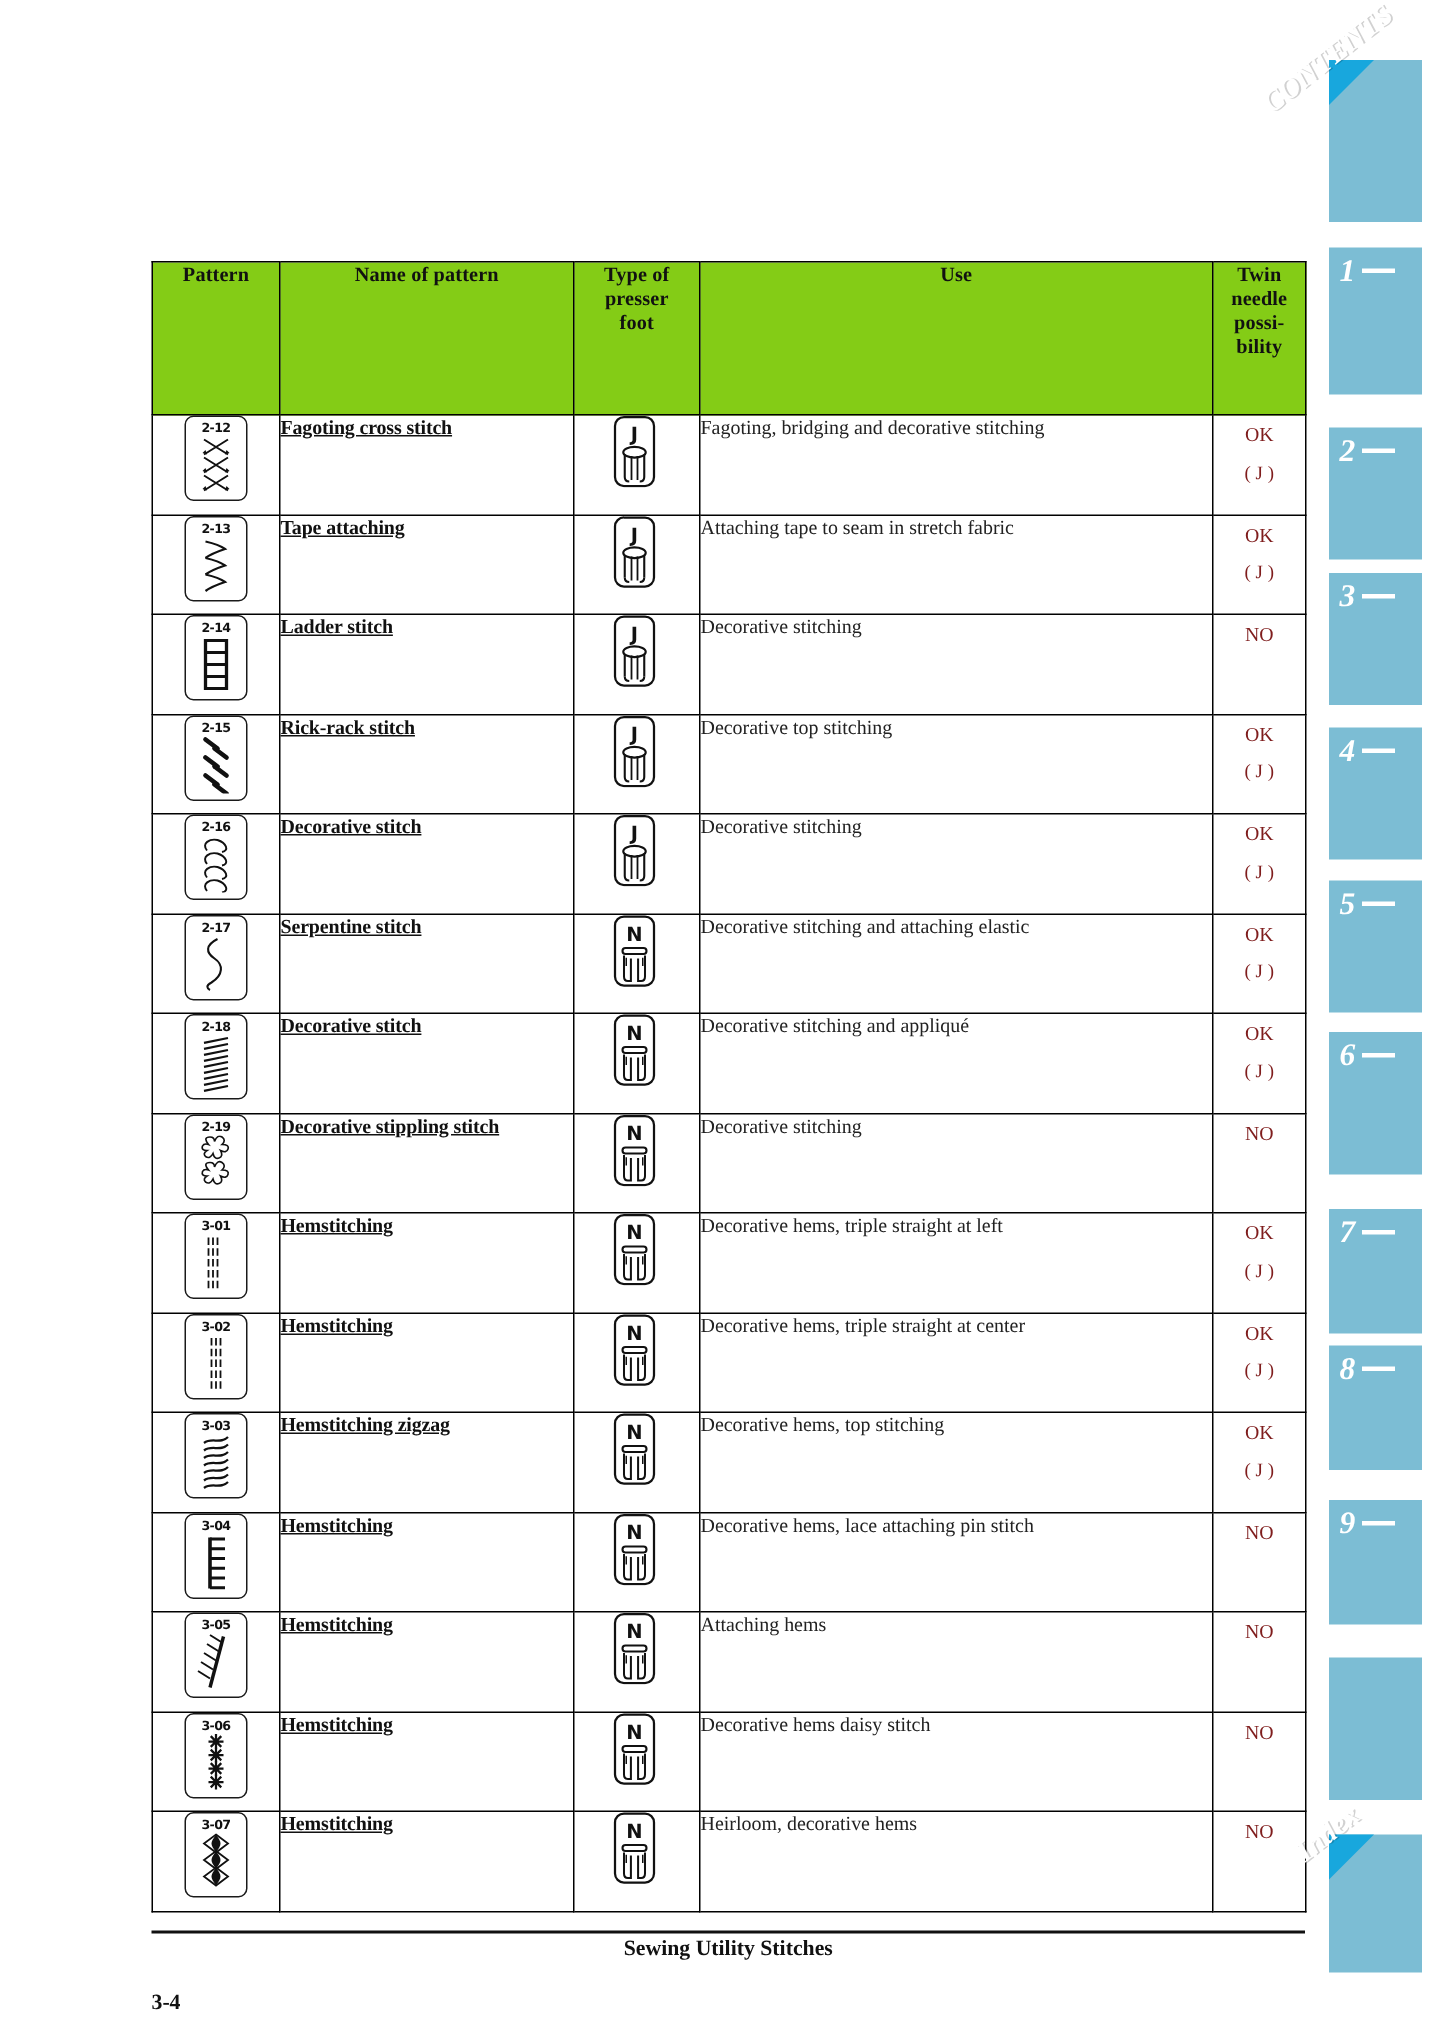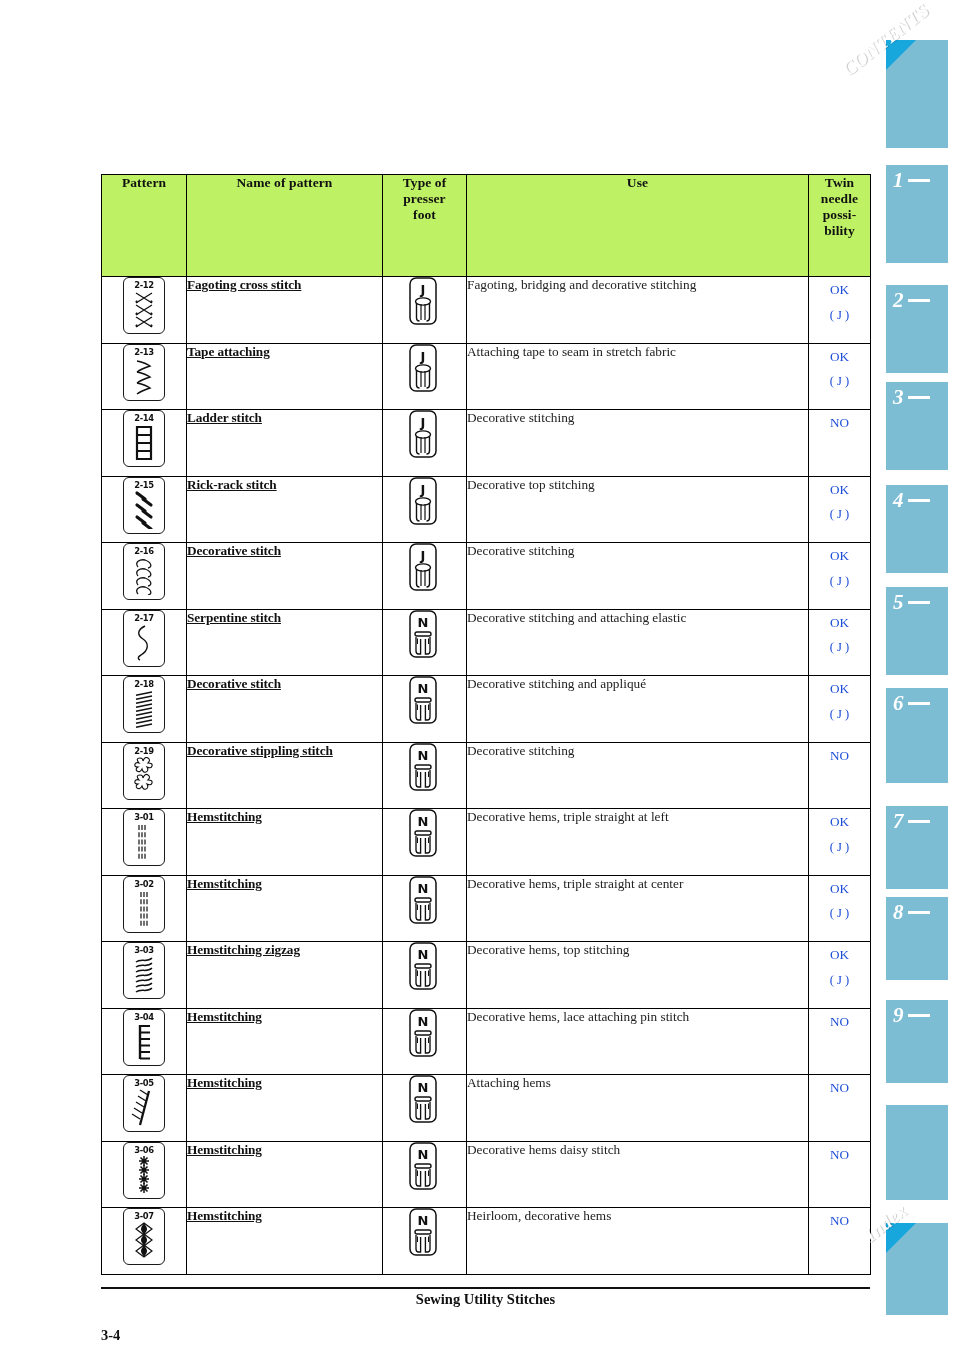--- a/index.html
+++ b/index.html
@@ -11,21 +11,21 @@
   
   .doc{position:absolute;left:0;top:0;width:954px;height:1346px;}
   .tbl-wrap{position:absolute;left:101px;top:174px;width:769px;}
   table.stitches{border-collapse:collapse;width:769px;table-layout:fixed;}
   table.stitches th, table.stitches td{
     border:1px solid #000;
     vertical-align:top;
     padding:0;
   }
   thead th{
-    background:#bef264;
+    background:#84cc16;
     text-align:center;
     vertical-align:middle;
     font-family:"Liberation Serif", serif;
     font-weight:bold;
     font-size:13.5px;
     color:#111;
     height:101px;
     line-height:1.18;
     letter-spacing:.1px;
   }
@@ -44,21 +44,21 @@
   }
   td.foot{text-align:center;vertical-align:middle;padding:3px 0;}
   td.use{
     font-family:"Liberation Serif", serif;
     font-size:13.3px;color:#222;
     padding:7px 0 0 7px;vertical-align:top;
   }
   td.twin{
     text-align:center;vertical-align:top;
     font-family:"Liberation Serif", serif;
-    font-size:13.2px;color:#1d4ed8;padding-top:7px;line-height:1.95;
+    font-size:13.2px;color:#7f1d1d;padding-top:7px;line-height:1.95;
   }
   .twin-sub{display:block;font-size:12.6px;}
 
   
   .chip{
     display:inline-block;width:40px;height:55px;
     border:1.3px solid #1a1a1a;border-radius:6px;background:#fff;
     position:relative;
   }
   .chip .num{

